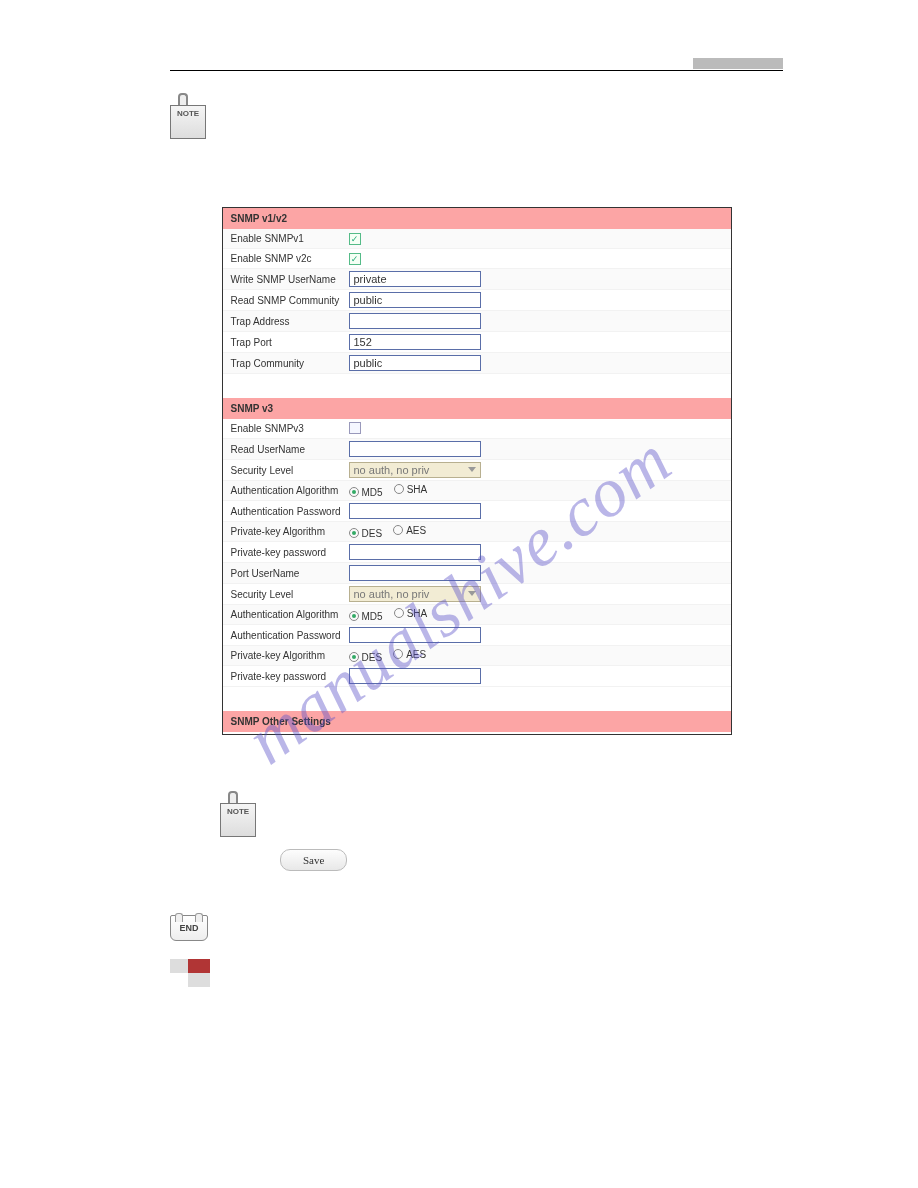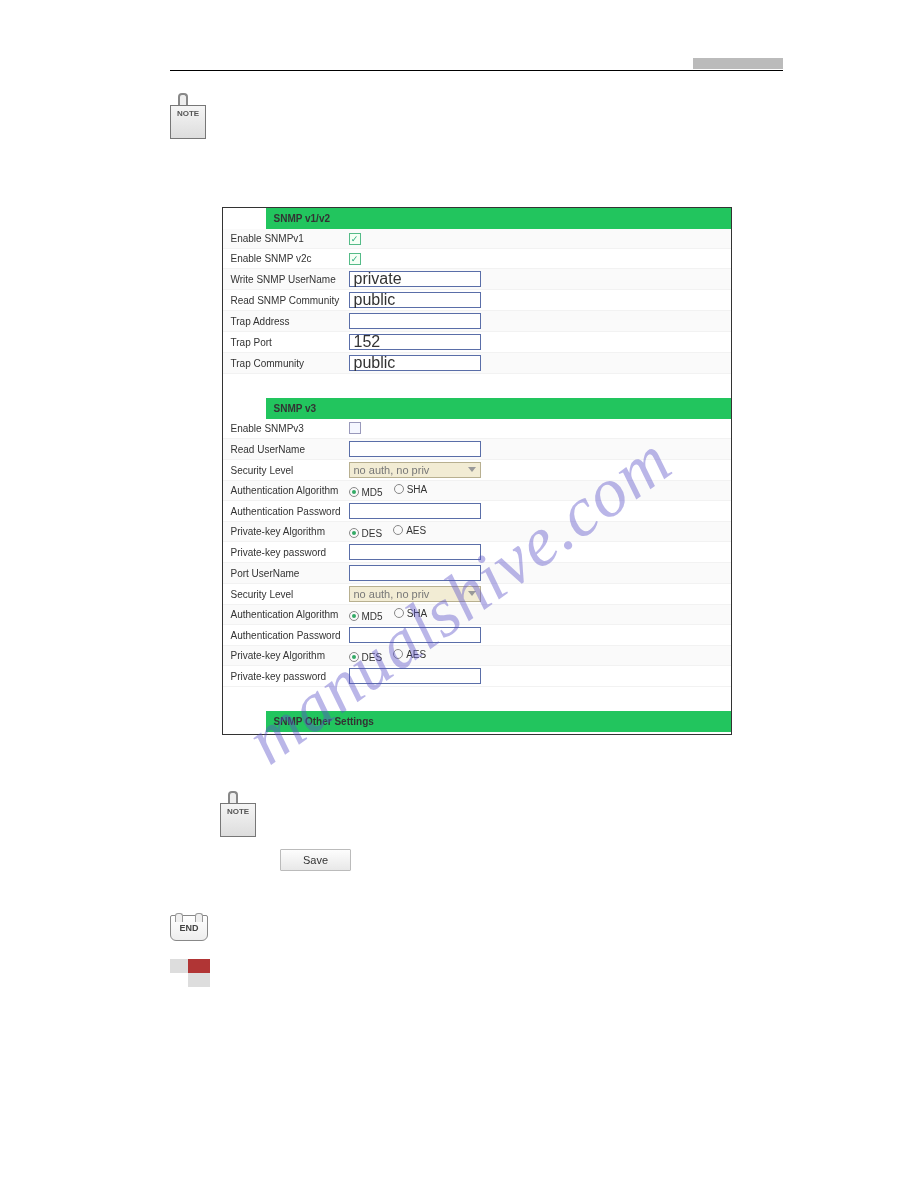--- a/index.html
+++ b/index.html
@@ -56,26 +56,25 @@
     line-height: 16px;
   }
   .snmp-panel {
     border: 1px solid #333;
     width: 510px;
     margin: 0 auto 60px auto;
     background: #fff;
     padding-bottom: 2px;
   }
   .section-header {
-    background: #22c55e;
+    background: #fca5a5;
     font-weight: bold;
     font-size: 10px;
     padding: 5px 8px;
     color: #333;
-    margin-left: 43px;
   }
   .row {
     display: flex;
     align-items: center;
     padding: 2px 8px;
     min-height: 20px;
     border-bottom: 1px solid #f2f2f2;
   }
   .row:nth-child(even) { background: #fafafa; }
   .label {
@@ -95,21 +94,21 @@
     color: #2a7;
   }
   .chk.unchecked {
     border-color: #99b;
     background: #f5f7ff;
   }
   .txtfield {
     border: 1px solid #5a6ea8;
     height: 16px;
     width: 132px;
-    font-size: 16px;
+    font-size: 11px;
     padding: 0 4px;
     line-height: 14px;
     color: #333;
     background: #fff;
   }
   .selectfield {
     border: 1px solid #b8b090;
     background: #f2ecd4;
     height: 16px;
     width: 132px;
@@ -146,26 +145,27 @@
   .radio .dot.sel::after {
     content: "";
     width: 4px; height: 4px;
     background: #3a6;
     border-radius: 50%;
   }
   .spacer-row { height: 24px; }
   .save-btn {
     display: inline-block;
     border: 1px solid #bbb;
-    border-radius: 1px;
+    border-radius: 10px;
     background: linear-gradient(#fdfdfd,#e8e8e8);
     padding: 4px 22px;
     font-size: 11px;
     color: #333;
     margin-left: 60px;
+    font-family: Liberation Serif, serif;
   }
   .end-icon {
     display: inline-block;
     width: 38px; height: 26px;
     border: 1px solid #888;
     border-radius: 2px 2px 6px 6px;
     background: linear-gradient(#fff,#eee);
     position: relative;
     margin-top: 20px;
     text-align: center;

